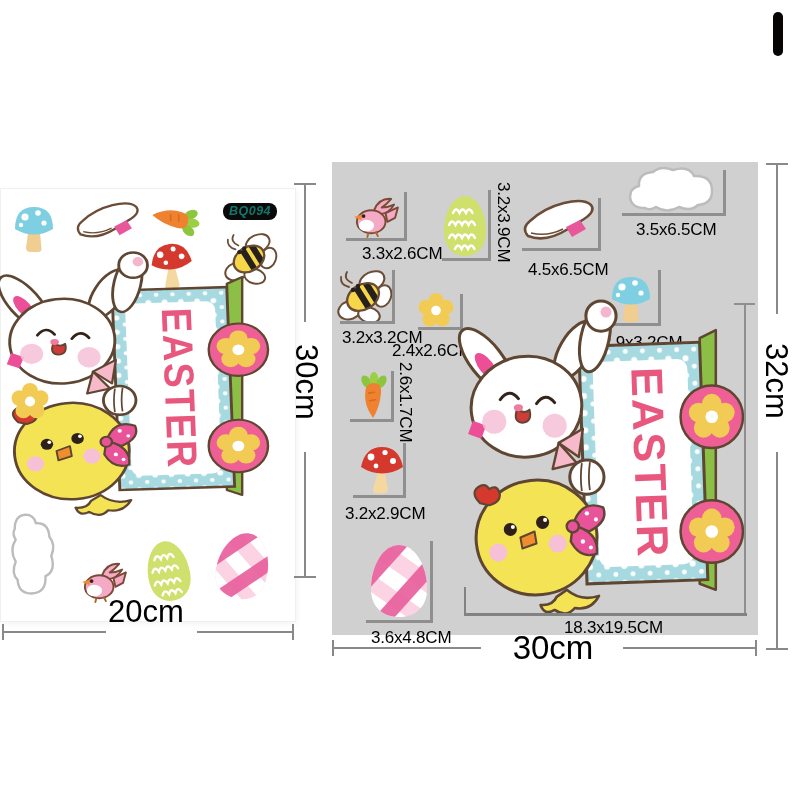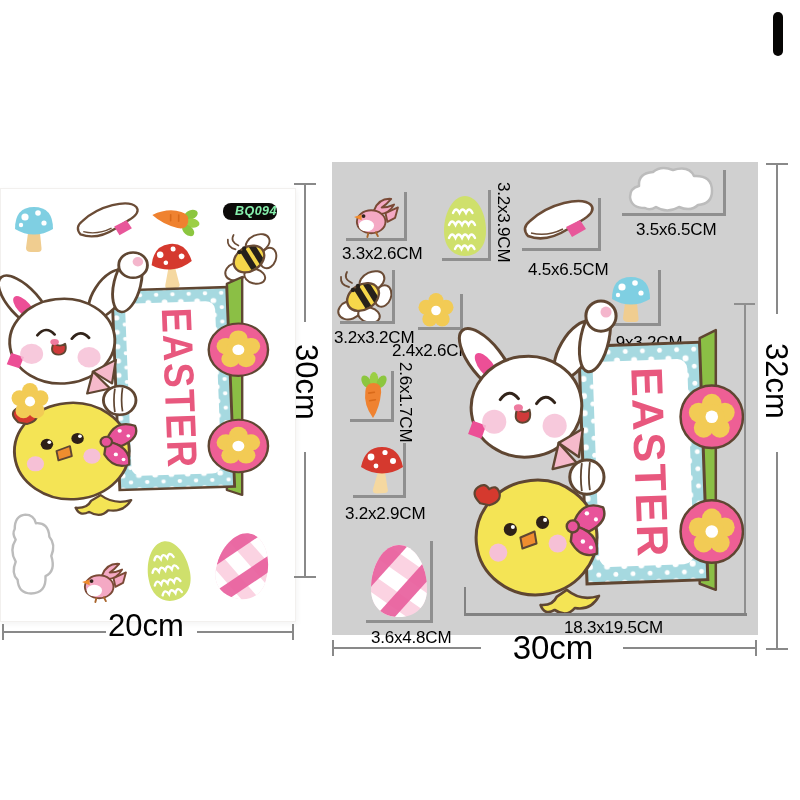--- a/index.html
+++ b/index.html
@@ -1,22 +1,22 @@
 <!DOCTYPE html>
 <html><head>
 <meta charset="utf-8">
 <style>
   html,body{margin:0;padding:0;background:#fff;}
   .stage{position:relative;width:800px;height:800px;background:#ffffff;overflow:hidden;
          font-family:"Liberation Sans",sans-serif;}
   .sheet{position:absolute;left:0;top:188px;width:294px;height:432px;background:#fff;
          border:1px solid #f2f0ee;box-shadow:1px 2px 6px rgba(0,0,0,0.05);}
   .panel{position:absolute;left:332px;top:162px;width:426px;height:473px;background:#d0d0d0;}
-  .badge{position:absolute;background:#0c0a09;color:#86efac;border-radius:8px;
-         font-size:12.5px;font-weight:bold;font-style:italic;text-align:right;
+  .badge{position:absolute;background:#0c0a09;color:#0f766e;border-radius:8px;
+         font-size:12.5px;font-weight:bold;font-style:italic;text-align:center;
          line-height:17px;letter-spacing:0.5px;}
   .size-label{position:absolute;font-size:17px;color:#000;white-space:nowrap;letter-spacing:-0.2px;}
   .size-label.v{writing-mode:vertical-rl;}
   .brk{position:absolute;background:#8f8f8f;}
   .brk.dark{background:#828282;}
   .ruler{position:absolute;background:#898989;}
   .cm{position:absolute;font-size:31px;color:#000;white-space:nowrap;text-align:center;}
   .cm.v{writing-mode:vertical-rl;}
   .bar{position:absolute;left:773px;top:12px;width:10px;height:44px;border-radius:5px;background:#060504;}
   svg.ic{position:absolute;overflow:visible;}
@@ -235,38 +235,38 @@
     <svg class="ic" style="left:214px;top:342px;transform:rotate(14deg)" width="56" height="70" viewBox="0 0 60 76">
         <use href="#g-plaidegg"></use>
       </svg>
   </div>
 
   <div>
     <div class="ruler" style="left:3px;top:631px;width:103px;height:2px"></div>
     <div class="ruler" style="left:197px;top:631px;width:96px;height:2px"></div>
     <div class="ruler" style="left:2px;top:624px;width:2px;height:16px"></div>
     <div class="ruler" style="left:292px;top:624px;width:2px;height:16px"></div>
-    <div class="cm" style="left:96px;top:608px;width:100px">20cm</div>
+    <div class="cm" style="left:96px;top:594px;width:100px">20cm</div>
   </div>
   <div>
     <div class="ruler" style="left:304px;top:184px;width:2px;height:138px"></div>
     <div class="ruler" style="left:304px;top:452px;width:2px;height:126px"></div>
     <div class="ruler" style="left:294px;top:183px;width:22px;height:2px"></div>
     <div class="ruler" style="left:294px;top:576px;width:22px;height:2px"></div>
     <div class="cm v" style="left:288px;top:335px;height:94px">30cm</div>
   </div>
 
   <div class="panel">
 
     <svg class="ic" style="left:18px;top:34px" width="50" height="42" viewBox="0 0 50 44">
         <use href="#g-bird"></use>
       </svg>
     <div class="brk" style="left:72px;top:30px;width:3px;height:48px"></div>
     <div class="brk" style="left:14px;top:76px;width:61px;height:3px"></div>
-    <div class="size-label" style="left:10px;top:82px">3.3x2.6CM</div>
+    <div class="size-label" style="left:30px;top:82px">3.3x2.6CM</div>
 
     <svg class="ic" style="left:110px;top:32px" width="46" height="64" viewBox="0 0 46 64">
         <use href="#g-greenegg"></use>
       </svg>
     <div class="brk" style="left:156px;top:28px;width:3px;height:71px"></div>
     <div class="brk" style="left:110px;top:96px;width:49px;height:3px"></div>
     <div class="size-label v" style="left:161px;top:20px;height:84px">3.2x3.9CM</div>
 
     <svg class="ic" style="left:188px;top:34px" width="78" height="52" viewBox="0 0 78 52">
         <use href="#g-slipper"></use>
@@ -280,21 +280,21 @@
       </svg>
     <div class="brk" style="left:391px;top:8px;width:3px;height:46px"></div>
     <div class="brk" style="left:290px;top:51px;width:104px;height:3px"></div>
     <div class="size-label" style="left:304px;top:58px">3.5x6.5CM</div>
 
     <svg class="ic" style="left:4px;top:108px" width="54" height="52" viewBox="0 0 54 52">
         <use href="#g-bee"></use>
       </svg>
     <div class="brk" style="left:60px;top:108px;width:3px;height:54px"></div>
     <div class="brk" style="left:8px;top:159px;width:55px;height:3px"></div>
-    <div class="size-label" style="left:2px;top:166px">3.2x3.2CM</div>
+    <div class="size-label" style="left:10px;top:166px">3.2x3.2CM</div>
 
     <svg class="ic" style="left:86px;top:131px" width="36" height="36" viewBox="0 0 36 36">
         <use href="#g-flower"></use>
       </svg>
     <div class="brk" style="left:128px;top:132px;width:3px;height:36px"></div>
     <div class="brk" style="left:86px;top:165px;width:45px;height:3px"></div>
     <div class="size-label" style="left:60px;top:179px">2.4x2.6CM</div>
 
     <svg class="ic" style="left:278px;top:110px" width="42" height="52" viewBox="0 0 42 50">
         <use href="#g-bluemush"></use>

